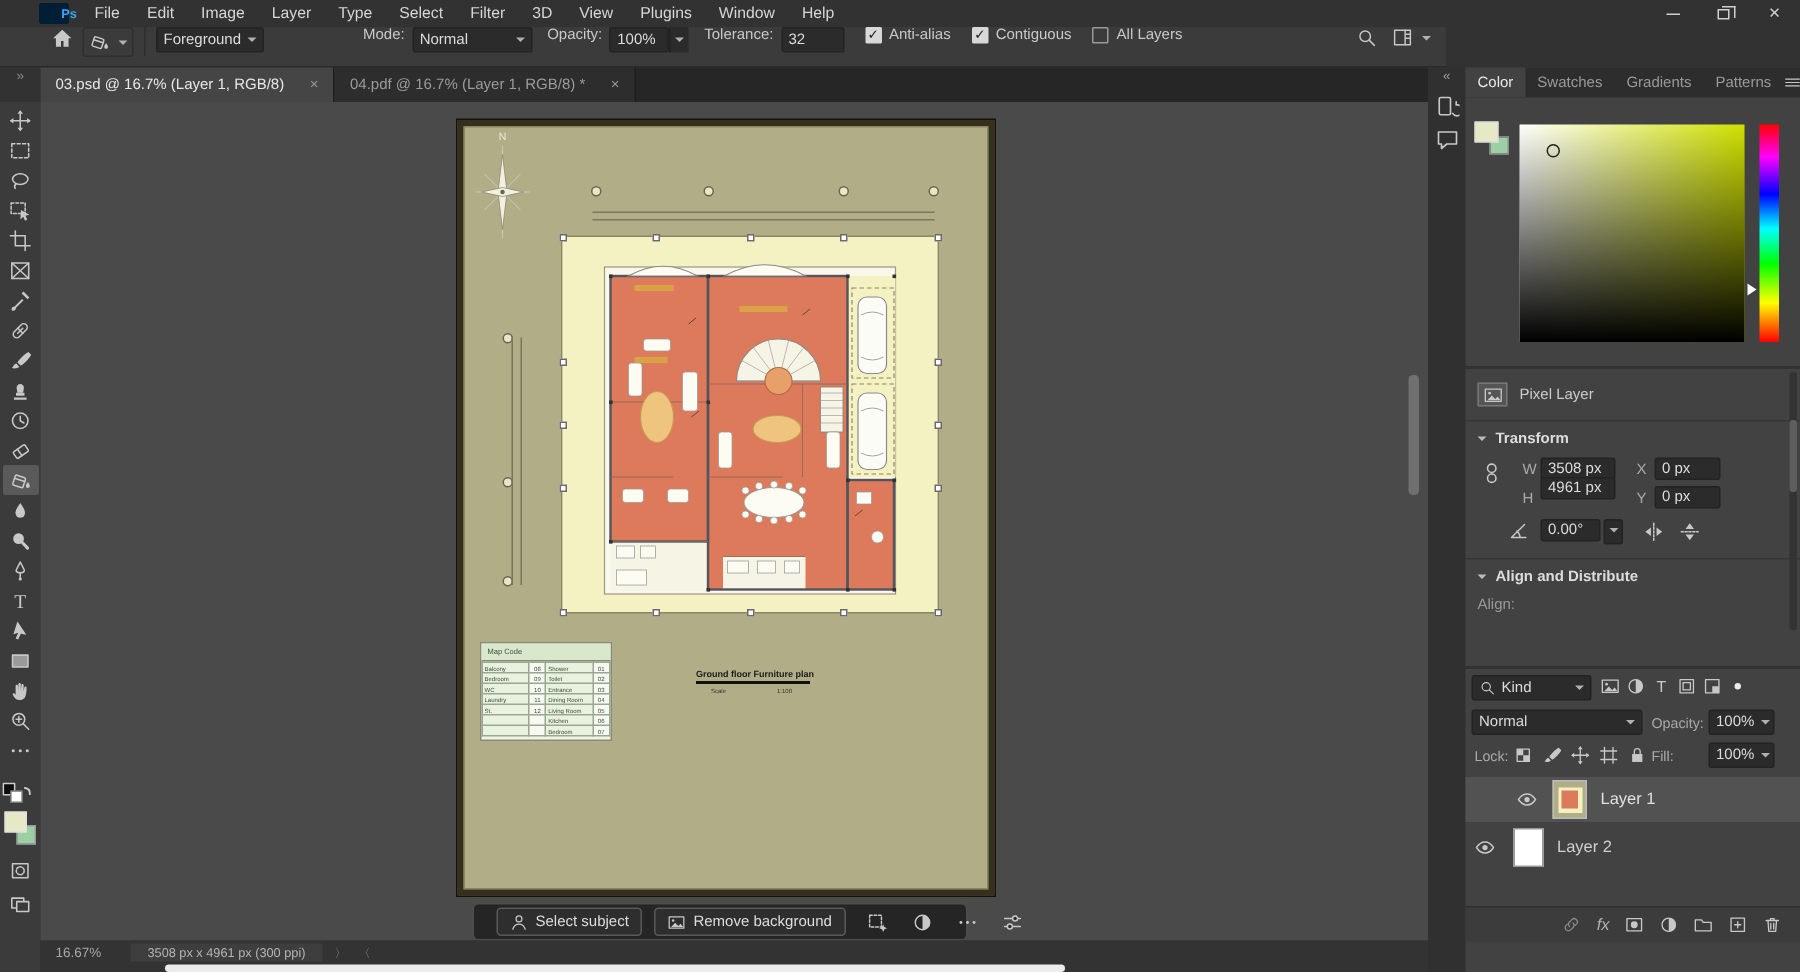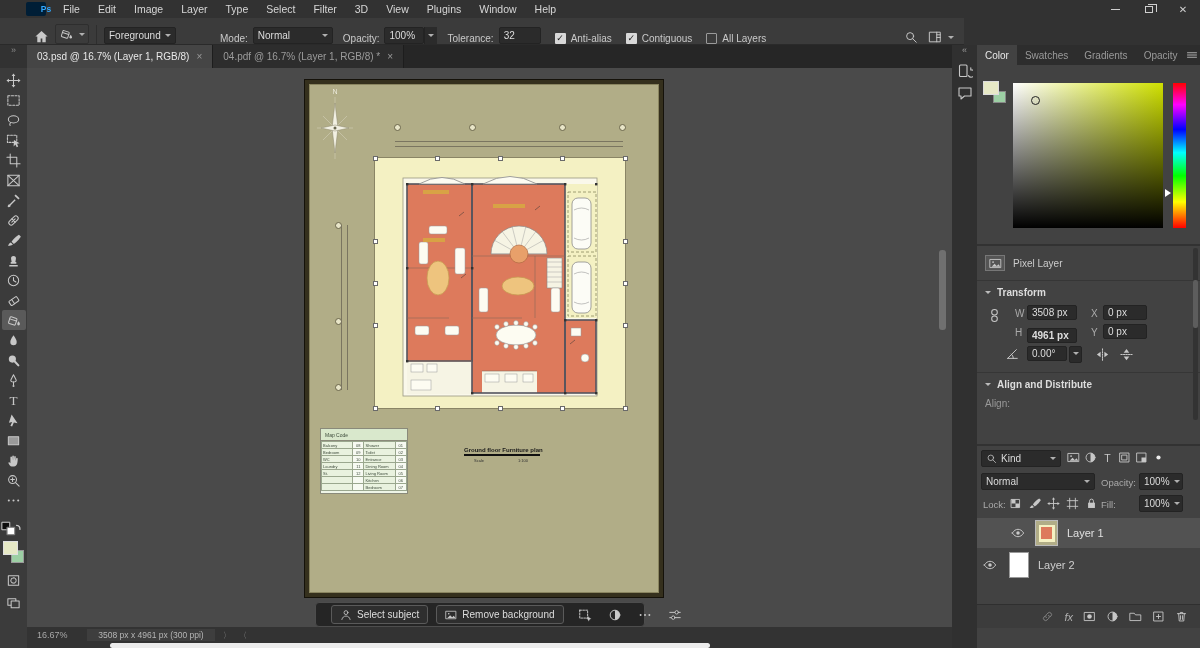--- a/index.html
+++ b/index.html
@@ -15,39 +15,39 @@
              color:#31a8ff; font-size:8.5px; font-weight:bold; display:flex; align-items:center; justify-content:center;padding-left:20px; }
   .menu-item { padding:0 9px; height:18px; line-height:18px; color:#d6d6d6; cursor:default; }
   #win-controls { margin-left:auto; display:flex; height:18px; }
   .win-btn { width:34px; height:18px; display:flex; align-items:center; justify-content:center; color:#cfcfcf; font-size:10px; }
   .min-glyph { width:9px; height:1px; background:#cfcfcf; }
   .restore-glyph { width:8px; height:7px; border:1px solid #cfcfcf; position:relative; background:#323232; }
   .restore-glyph:before { content:''; position:absolute; left:2px; top:-3px; width:8px; height:7px; border:1px solid #cfcfcf; border-bottom:none; border-left:none; }
 
   
   #optionsbar { position:absolute; left:0; top:18px; width:964px; height:27px; background:#3b3b3b;
-                border-bottom:1px solid #2a2a2a; display:flex; align-items:flex-end; font-size:10px; color:#c9c9c9; }
+                border-bottom:1px solid #2a2a2a; display:flex; align-items:flex-start; font-size:10px; color:#c9c9c9; }
   .opt-sep { width:1px; height:19px; background:#2e2e2e; margin:0 7px; }
   .tool-btn-opt { display:flex; align-items:center; gap:2px; padding:2px 3px; border:1px solid #2e2e2e; border-radius:2px; margin-left:6px; }
   .field { background:#2b2b2b; border:1px solid #232323; border-radius:2px; color:#dcdcdc;
            display:flex; align-items:center; height:17px; padding:0 4px; font-size:10px; }
   .chev { width:0; height:0; border:3px solid transparent; border-top-color:#b0b0b0; margin-left:4px; margin-top:3px; }
   .chev-cell { width:13px; height:17px; background:#2b2b2b; border-left:1px solid #232323; display:flex; align-items:center; justify-content:center; }
   .opt-label { margin:0 5px 0 10px; }
   .checkbox { display:flex; align-items:center; gap:5px; margin-left:14px; }
   .cb-box { width:11px; height:11px; border-radius:1px; background:#d8d8d8; color:#1c1c1c; font-size:9px;
             line-height:11px; text-align:center; }
   .cb-box.unchecked { background:#3b3b3b; border:1px solid #9a9a9a; }
   #opt-right { margin-left:auto; display:flex; align-items:center; gap:10px; margin-right:10px; }
 
   
   #tabbar { position:absolute; left:0; top:45px; width:952px; height:23px; background:#262626; display:flex; }
   #tab-collapse { width:27px; height:23px; display:flex; align-items:flex-start; justify-content:center;
                   color:#8a8a8a; font-size:9px; background:#323232; }
-  .doc-tab { display:flex; align-items:center; gap:7px; padding:0 10px; font-size:10px; height:23px;
+  .doc-tab { display:flex; align-items:center; gap:17px; padding:0 10px; font-size:10px; height:23px;
              border-right:1px solid #1d1d1d; }
   .doc-tab.active { background:#454545; color:#e8e8e8; }
   .doc-tab.inactive { background:#2d2d2d; color:#9b9b9b; }
   .tab-close { font-size:10px; color:#9a9a9a; }
 
   
   #toolbar { position:absolute; left:0; top:68px; width:27px; height:580px; background:#3b3b3b; }
   #toolbar .tools { display:flex; flex-direction:column; align-items:center; padding-top:2px; }
   .tool { width:24px; height:20px; display:flex; align-items:center; justify-content:center; border-radius:2px; }
   .tool.selected { background:#5a5a5a; }
@@ -196,21 +196,21 @@
             <path d="M13.4 8.8c.9 1.3 1.4 2.2 1.4 3a1.4 1.4 0 0 1-2.8 0c0-.8.5-1.7 1.4-3z" fill="#c8c8c8" stroke="none"></path>
           </svg>
         </span>
       <span class="chev"></span>
     </div>
     <div class="opt-sep"></div>
     <div class="field" style="width:72px; justify-content:space-between;">
       <span>Foreground</span>
       <span class="chev"></span>
     </div>
-    <span class="opt-label" style="margin-left:44px">Mode:</span>
+    <span class="opt-label" style="margin-left:66px">Mode:</span>
     <div class="field" style="width:80px; justify-content:space-between;">
       <span>Normal</span>
       <span class="chev"></span>
     </div>
     <span class="opt-label">Opacity:</span>
     <div style="display:flex;">
       <div class="field" style="width:40px;">
           <span>100%</span>
         </div>
       <div class="chev-cell">
@@ -751,21 +751,21 @@
       </div>
   </div>
 
   <div id="rightpanels">
 
     <div class="pgroup" style="height:199px;">
       <div class="ptabs">
         <div class="ptab active">Color</div>
         <div class="ptab">Swatches</div>
         <div class="ptab">Gradients</div>
-        <div class="ptab">Opacity</div>
+        <div class="ptab">Patterns</div>
         <div class="pmenu">
             <svg viewBox="0 0 16 16" width="12" height="12" fill="none" stroke="#c8c8c8" stroke-width="1.1" stroke-linecap="round" stroke-linejoin="round">
               <path d="M2 5h12M2 8h12M2 11h12"></path>
             </svg>
           </div>
       </div>
       <div class="pbody" style="height:179px;">
         <div id="cp-bg" style="background: rgb(156, 207, 164);"></div>
         <div id="cp-fg" style="background: rgb(231, 233, 198);"></div>
         <div id="color-field">
@@ -795,21 +795,21 @@
             <svg viewBox="0 0 16 16" width="15" height="15" fill="none" stroke="#c8c8c8" stroke-width="1.1" stroke-linecap="round" stroke-linejoin="round">
               <rect x="5" y="1.5" width="6" height="6" rx="3"></rect>
               <rect x="5" y="8.5" width="6" height="6" rx="3"></rect>
             </svg>
           </span>
         <span class="plabel" style="left:38px; top:62px;">W</span>
         <div class="pfield" style="left:50px; top:59px; width:50px;">3508 px</div>
         <span class="plabel" style="left:114px; top:62px;">X</span>
         <div class="pfield" style="left:126px; top:59px; width:44px;">0 px</div>
         <span class="plabel" style="left:38px; top:81px;">H</span>
-        <div class="pfield" style="left:50px; top:82px; width:50px;font-weight:bold;">4961 px</div>
+        <div class="pfield" style="left:50px; top:72px; width:50px;">4961 px</div>
         <span class="plabel" style="left:114px; top:81px;">Y</span>
         <div class="pfield" style="left:126px; top:78px; width:44px;">0 px</div>
         <span class="abs" style="left:28px; top:101px;">
             <svg viewBox="0 0 16 16" width="14" height="14" fill="none" stroke="#c8c8c8" stroke-width="1.1" stroke-linecap="round" stroke-linejoin="round">
               <path d="M3 13L13 3M3 13h11M9.6 13a7 7 0 0 0-2.4-5"></path>
             </svg>
           </span>
         <div class="pfield" style="left:50px; top:100px; width:40px;">0.00°</div>
         <div class="abs" style="left:92px; top:100px; width:13px; height:17px; display:flex; align-items:center; justify-content:center; background:#2b2b2b; border:1px solid #232323; border-radius:2px;">
             <span class="chev" style="margin:0"></span>

